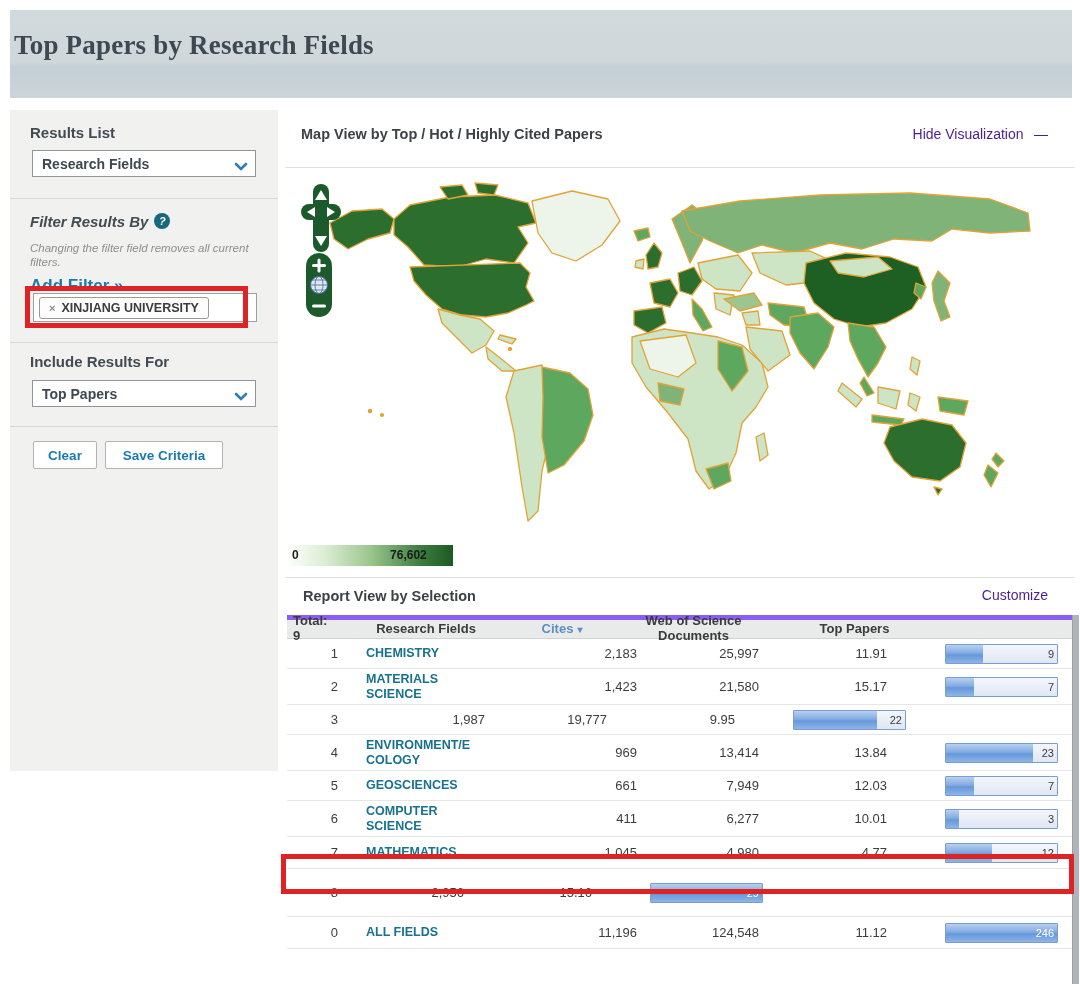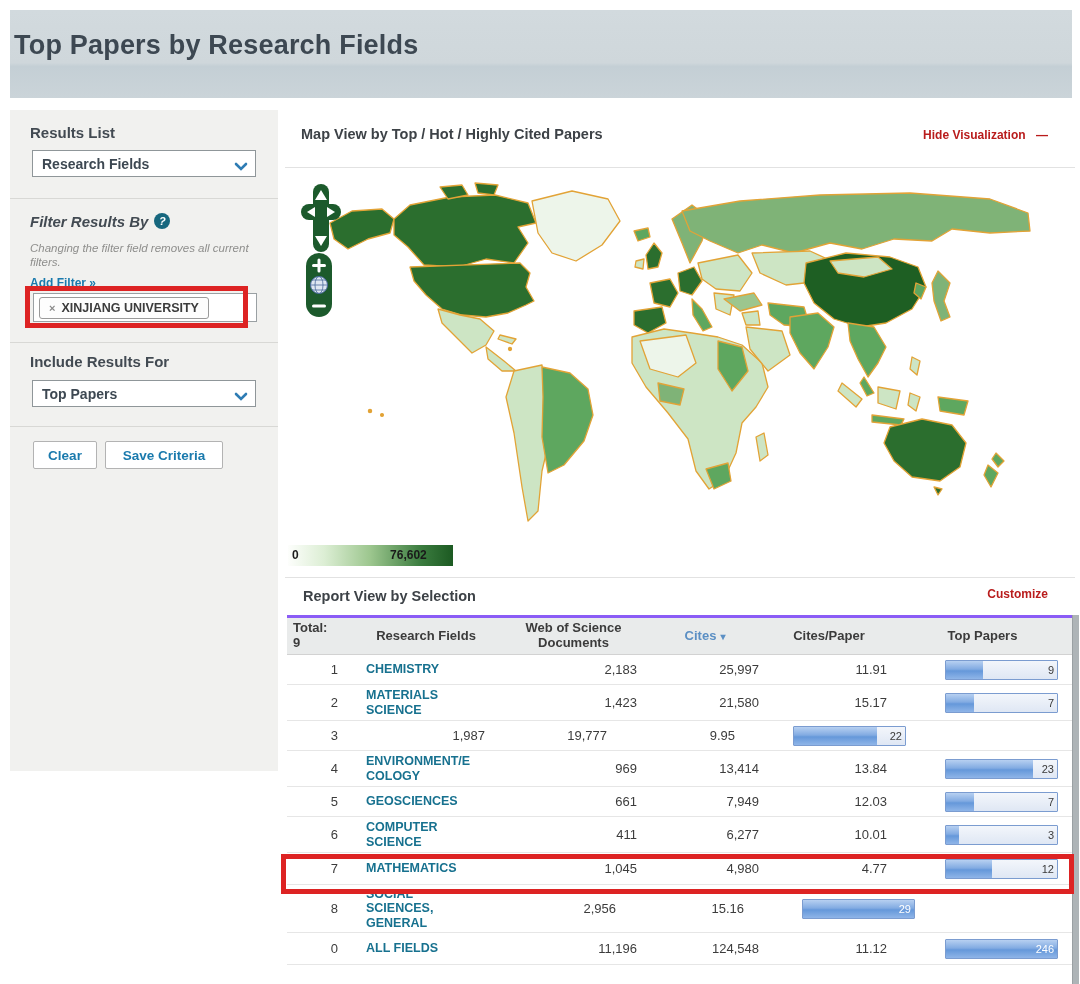--- a/index.html
+++ b/index.html
@@ -3,21 +3,21 @@
 <meta charset="utf-8">
 <style>
   * { margin:0; padding:0; box-sizing:border-box; }
   html,body { background:#ffffff; }
   body { font-family:"Liberation Sans", sans-serif; width:1080px; height:984px; position:relative; overflow:hidden; }
   .abs { position:absolute; }
 
   
   .header-band { left:10px; top:10px; width:1062px; height:88px;
     background:linear-gradient(to bottom,#d2dade 0%,#cfd7db 60%,#c4cfd5 64%,#cbd4d9 100%); }
-  .page-title { left:4px; top:20px; font-size:27px; font-weight:bold; color:#3d4852; letter-spacing:0.2px; }
+  .page-title { left:4px; top:20px; font-size:27px; font-weight:bold; color:#3d4852; letter-spacing:0.2px;font-family:Liberation Serif, serif; }
 
   
   .sidebar { left:10px; top:110px; width:268px; height:661px; background:#f1f1ef; }
   .side-label { font-size:15px; font-weight:bold; color:#424a52; }
   .divider { left:0; width:268px; height:0; border-top:1px solid #d8d8d5; }
   .selectbox { width:224px; height:27px; background:#ffffff; border:1px solid #8f9699; position:absolute;
     display:flex; align-items:center; padding-left:9px; font-size:14px; font-weight:bold; color:#3d4852; cursor:pointer; }
   .selectbox .chev { position:absolute; right:7px; top:8px; }
   .note { font-size:11.5px; font-style:italic; color:#8e8e8c; line-height:1.25; width:235px; }
   .link { color:#1a7aad; font-weight:bold; text-decoration:none; cursor:pointer; }
@@ -29,33 +29,33 @@
   .tag-x { color:#8a8a8a; font-size:11px; margin-right:6px; font-weight:bold; cursor:pointer; }
   .btn { position:absolute; height:28px; background:#ffffff; border:1px solid #b3b3b3; border-radius:2px;
     color:#1a7aad; font-size:13.5px; font-weight:bold; display:flex; align-items:center; justify-content:center; cursor:pointer; }
 
   
   .annotation { border:5px solid #dd2323; background:transparent; z-index:60; pointer-events:none; }
 
   
   .main { left:285px; top:110px; width:790px; height:866px; background:#ffffff; }
   .panel-title { font-size:14.5px; font-weight:bold; color:#3d4247; }
-  .right-link { font-size:12px; font-weight:bold; color:#b91c1c; cursor:pointer; }
+  .right-link { font-size:14px; font-weight:normal; color:#4c1d95; cursor:pointer; }
   .hdivider { left:0; width:790px; border-top:1px solid #e2e2e2; }
 
   
   .map-area { left:0; top:58px; width:790px; height:372px; }
   .legend { left:3px; top:435px; width:165px; height:21px;
     background:linear-gradient(to right,#fdfefc 0%,#dceed4 22%,#9cc68e 50%,#3c7d40 80%,#1c5a22 100%); }
   .legend-min { position:absolute; left:4px; top:3px; font-size:12px; font-weight:bold; color:#1c1c1c; }
   .legend-max { position:absolute; left:73%; top:3px; transform:translateX(-50%); font-size:12px; font-weight:bold; color:#1a1a1a; }
 
   
   .table { left:2px; top:505px; width:785px; }
-  .thead { display:flex; height:40px; background:#e9ebeb; border-top:3px solid #8b5cf6; border-bottom:1px solid #d2d2d2; }
+  .thead { display:flex; height:24px; background:#e9ebeb; border-top:5px solid #8b5cf6; border-bottom:1px solid #d2d2d2; }
   .trow { display:flex; background:#ffffff; border-bottom:1px solid #e6e6e6; }
   .cell { display:flex; align-items:center; font-size:13px; color:#3c3c3c; }
   .c-rank { width:63px;  justify-content:flex-end; padding-right:12px; }
   .c-field{ width:152px; justify-content:flex-start; padding-left:16px; }
   .c-docs { width:143px; justify-content:flex-end; padding-right:8px; }
   .c-cites{ width:120px; justify-content:flex-end; padding-right:6px; }
   .c-cpp  { width:128px; justify-content:flex-end; padding-right:6px; }
   .c-top  { width:179px; justify-content:flex-end; padding-right:14px; }
   .thead .cell { justify-content:center; padding:0; font-weight:bold; color:#3b3b3b; }
   .thead .hc-text { white-space:pre-line; text-align:center; line-height:1.15; }
@@ -89,21 +89,21 @@
         </svg>
     </span>
   </div>
 
   <div class="abs divider" style="top:88px;"></div>
 
   <div class="abs" style="left:20px; top:103px;font-style:italic;">
     <span class="side-label">Filter Results By</span><span class="help-icon">?</span>
   </div>
   <div class="abs note" style="left:20px; top:131px;">Changing the filter field removes all current filters.</div>
-  <a class="abs link" style="left:20px; top:166px; font-size:12px;">Add Filter »</a>
+  <a class="abs link" style="left:20px; top:166px; font-size:17px;">Add Filter »</a>
 
   <div class="abs filter-input" style="left:23px; top:183px;">
     <span class="filter-tag">
       <span class="tag-x">×</span>
       <span>XINJIANG UNIVERSITY</span>
     </span>
   </div>
 
   <div class="abs annotation" style="left:15px; top:176px; width:223px; height:42px;"></div>
 
@@ -239,30 +239,27 @@
 
   <div class="abs table">
     <div class="thead">
       <div class="cell c-rank">
           <span class="hc-text">Total:
 9</span>
         </div>
       <div class="cell c-field">
           <span class="hc-text">Research Fields</span>
         </div>
+      <div class="cell c-cites">
+          <span class="hc-text sorted">Cites</span>
+          <span class="sort-tri">▾</span>
+        </div>
       <div class="cell c-docs">
           <span class="hc-text">Web of Science
 Documents</span>
-        </div>
-      <div class="cell c-cites">
-          <span class="hc-text sorted">Cites</span>
-          <span class="sort-tri">▾</span>
-        </div>
-      <div class="cell c-cpp">
-          <span class="hc-text">Cites/Paper</span>
         </div>
       <div class="cell c-top" style="justify-content:center;">
           <span class="hc-text">Top Papers</span>
         </div>
     </div>
 
     <div class="trow" style="height:30px">
       <div class="cell c-rank">1</div>
       <div class="cell c-field">
           <a class="field-link">CHEMISTRY</a>
@@ -362,25 +359,20 @@
       <div class="cell c-cpp">4.77</div>
       <div class="cell c-top">
           <div class="bar-track">
             <div class="bar-fill" style="width: 41%;"></div>
             <span class="bar-label">12</span>
           </div>
         </div>
     </div>
     <div class="trow" style="height:48px">
       <div class="cell c-rank">8</div>
-      <div class="cell c-field">
-          <a class="field-link">SOCIAL
-SCIENCES,
-GENERAL</a>
-        </div>
       <div class="cell c-cites">2,956</div>
       <div class="cell c-cpp">15.16</div>
       <div class="cell c-top">
           <div class="bar-track">
             <div class="bar-fill" style="width: 100%;"></div>
             <span class="bar-label full">29</span>
           </div>
         </div>
     </div>
     <div class="trow" style="height:32px">

